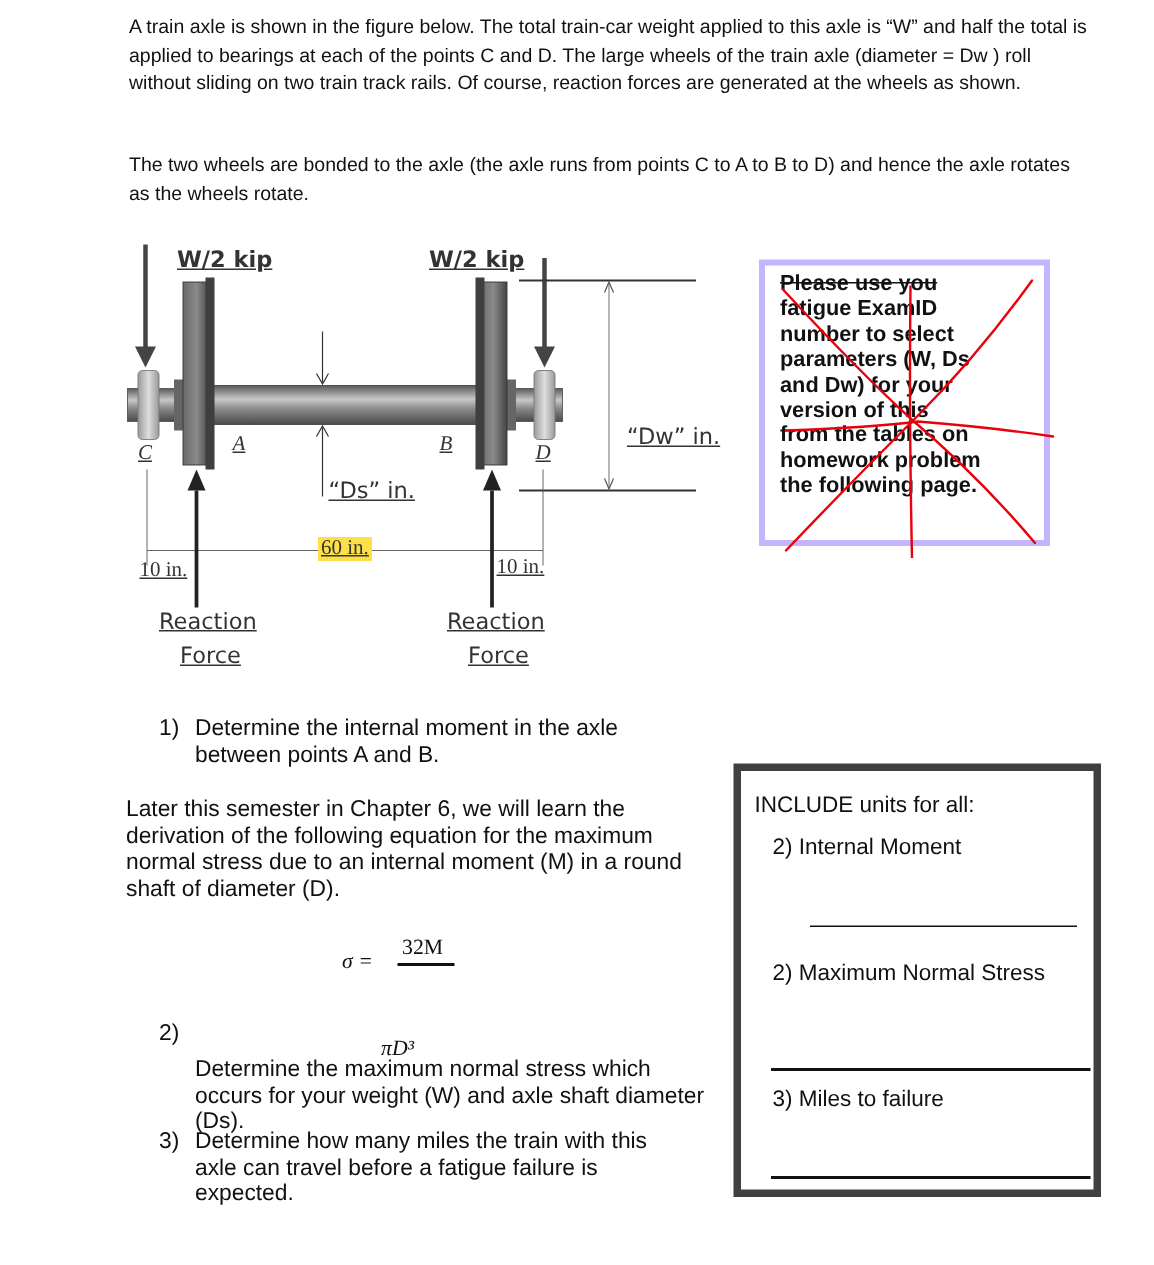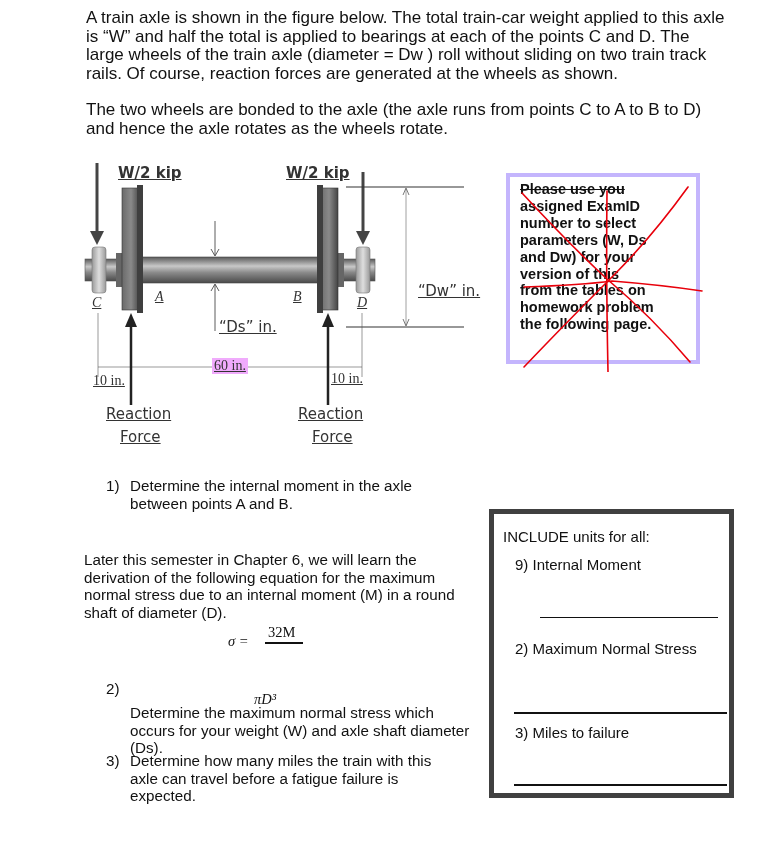--- a/index.html
+++ b/index.html
@@ -1,35 +1,35 @@
 <!DOCTYPE html>
 <html><head>
 <meta charset="utf-8">
 <style>
   html, body { margin:0; padding:0; background:#fff; }
   body { width:769px; height:843px; position:relative; overflow:hidden;
          font-family:"Liberation Sans", sans-serif; color:#111; }
-  .p { position:absolute; font-size:17px; line-height:18.5px; }
+  .p { position:absolute; font-size:13px; line-height:18.5px; }
   #intro1 { left:86px; top:9px; width:640px; }
   #intro2 { left:86px; top:101px; width:640px; }
   #figure { position:absolute; left:80px; top:155px; width:420px; height:300px; }
   .lbl { position:absolute; font-size:15px; font-family:"DejaVu Sans", sans-serif; color:#333;text-decoration:underline; }
   .lblb { font-weight:bold; }
   .serif { font-family:"Liberation Serif", serif; font-size:14px; color:#333; }
   .ital { font-style:italic; }
   #note { position:absolute; left:506px; top:173px; width:186px; height:183px;
           border:4px solid #c4b5fd; }
   #note-text { position:absolute; left:10px; top:4px; font-weight:bold;
                font-size:14.5px; line-height:16.9px; width:175px; }
   #note-svg { position:absolute; left:-8px; top:-10px; }
   .q { position:absolute; font-size:15.2px; line-height:17.5px; }
   .q .num { position:absolute; left:0; }
   .q .txt { position:absolute; left:24px; }
   #q1 { left:106px; top:477px; width:360px; }
-  #later { left:84px; top:531px; width:390px;margin-top:20px; }
+  #later { left:84px; top:531px; width:390px; }
   #eq { position:absolute; left:228px; top:624px; font-family:"Liberation Serif", serif;
         font-style:italic; font-size:14.5px; }
   #q2 { left:106px; top:680px; width:360px; }
   #q3 { left:106px; top:752px; width:360px; }
   #answers { position:absolute; left:489px; top:509px; width:235px; height:279px;
              border:5px solid #404040; }
   .ans { position:absolute; font-size:15px; }
   .line { position:absolute; height:2px; background:#111; }
 </style>
 </head>
@@ -106,32 +106,32 @@
 
   <div class="lbl lblb" style="left:38px;top:9px;">W/2 kip</div>
   <div class="lbl lblb" style="left:206px;top:9px;">W/2 kip</div>
   <div class="lbl serif ital" style="left:12px;top:140px;">C</div>
   <div class="lbl serif ital" style="left:75px;top:134px;">A</div>
   <div class="lbl serif ital" style="left:213px;top:134px;">B</div>
   <div class="lbl serif ital" style="left:277px;top:140px;">D</div>
   <div class="lbl" style="left:139px;top:163px;">“Ds” in.</div>
   <div class="lbl" style="left:338px;top:127px;">“Dw” in.</div>
   <div class="lbl serif" style="left:13px;top:218px;">10 in.</div>
-  <div class="lbl serif" style="left:132px;top:203px;background:#f0abfc;padding:0 2px;">60 in.</div>
+  <div class="lbl serif" style="left:132px;top:203px;background:#fde047;padding:0 2px;">60 in.</div>
   <div class="lbl serif" style="left:251px;top:216px;">10 in.</div>
   <div class="lbl" style="left:26px;top:250px;">Reaction</div>
   <div class="lbl" style="left:40px;top:273px;">Force</div>
   <div class="lbl" style="left:218px;top:250px;">Reaction</div>
   <div class="lbl" style="left:232px;top:273px;">Force</div>
 </div>
 
 <div id="note">
   <div id="note-text">
     <div style="text-decoration:line-through;">Please use you</div>
-    <div>assigned ExamID</div>
+    <div>fatigue ExamID</div>
     <div>number to select</div>
     <div>parameters (W, Ds</div>
     <div>and Dw) for your</div>
     <div>version of this</div>
     <div>from the tables on</div>
     <div>homework problem</div>
     <div>the following page.</div>
   </div>
   <svg id="note-svg" width="210" height="205">
     <g fill="none" stroke="#e8000b" stroke-width="1.6" stroke-linecap="round">
@@ -162,19 +162,19 @@
   <span class="txt" style="width:340px;margin-top:24px;">Determine the maximum normal stress which occurs for your weight (W) and axle shaft diameter (Ds).</span>
 </div>
 
 <div class="q" id="q3">
   <span class="num">3)</span>
   <span class="txt" style="width:330px;">Determine how many miles the train with this axle can travel before a fatigue failure is expected.</span>
 </div>
 
 <div id="answers">
   <div class="ans" style="left:9px;top:14px;">INCLUDE units for all:</div>
-  <div class="ans" style="left:21px;top:42px;">9) Internal Moment</div>
+  <div class="ans" style="left:21px;top:42px;">2) Internal Moment</div>
   <div class="line" style="left:46px;top:103px;width:178px;height:1px;"></div>
   <div class="ans" style="left:21px;top:126px;">2) Maximum Normal Stress</div>
   <div class="line" style="left:20px;top:198px;width:213px;"></div>
   <div class="ans" style="left:21px;top:210px;">3) Miles to failure</div>
   <div class="line" style="left:20px;top:270px;width:213px;"></div>
 </div>
 
 </body></html>

